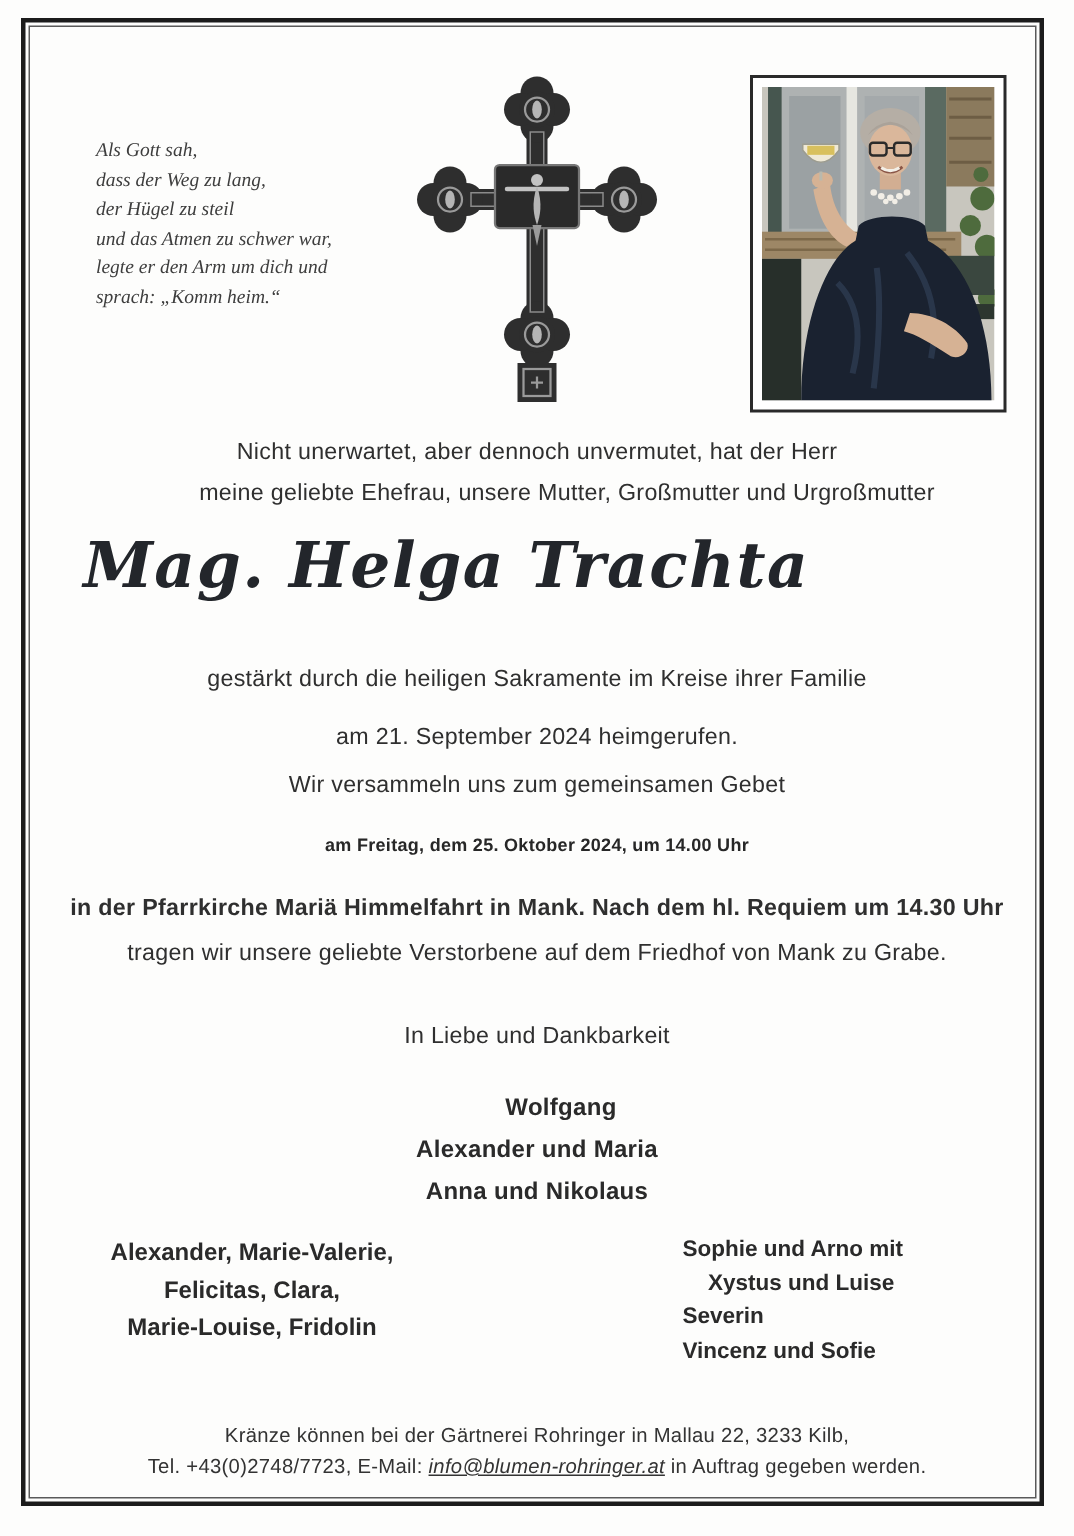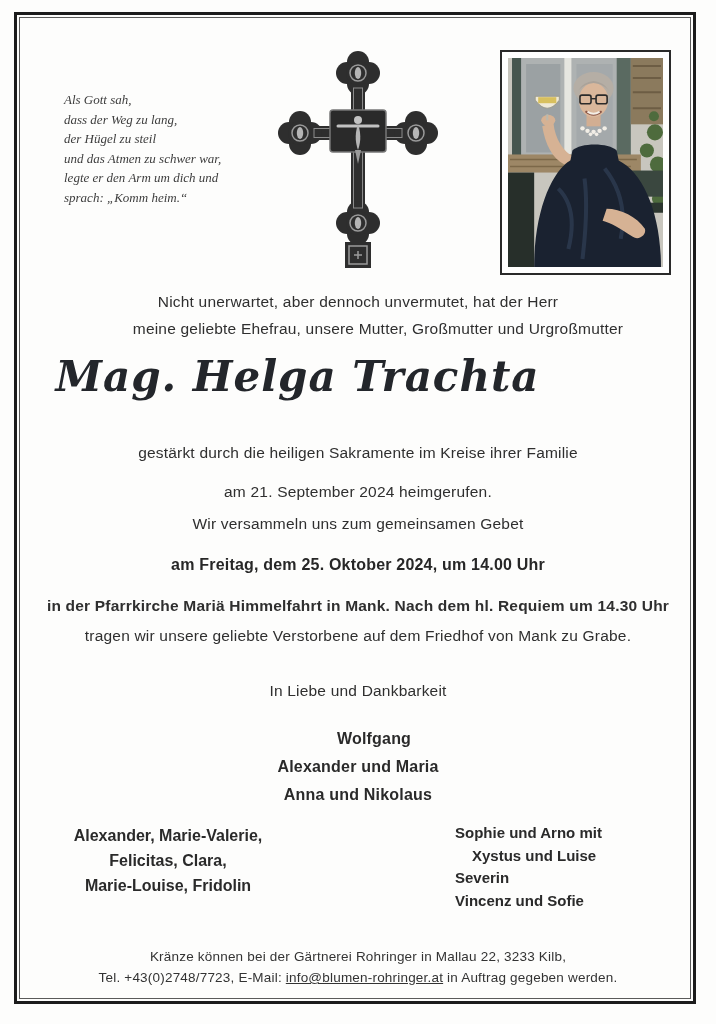--- a/index.html
+++ b/index.html
@@ -50,41 +50,41 @@
 
   .deceased{
     position:absolute;left:0;top:352px;width:595px;text-align:center;
     font-family:"DejaVu Serif", serif;font-style:italic;font-weight:700;
     font-size:42px;color:#23262b;letter-spacing:1px;
   }
 
   .sac1{top:444px;}
   .sac2{top:472px;margin-top:11px;}
   .gather{top:515px;}
-  .datebold{top:556px;font-weight:700;font-size:16px;color:#272727;}
+  .datebold{top:556px;font-weight:700;font-size:12px;color:#272727;}
   .church1{top:597px;font-weight:bold;}
   .church2{top:627px;}
   .closing{top:682px;}
 
   .primary{font-weight:700;font-size:16px;color:#2a2a2a;}
   .p1{top:730px;margin-left:16px;} .p2{top:758px;} .p3{top:786px;}
 
   .leftcol{
     position:absolute;left:58px;top:823px;width:220px;text-align:center;
     font-weight:700;font-size:16px;line-height:25px;color:#2a2a2a;
   }
   .rightcol{
     position:absolute;left:455px;top:822px;width:220px;text-align:left;
     font-weight:700;font-size:15px;line-height:22.5px;color:#2a2a2a;
   }
   .rightcol .indent{padding-left:17px;}
 
   .footer1{top:949px;font-size:13.5px;color:#333;}
   .footer2{top:970px;font-size:13.5px;color:#333;}
-  .email{text-decoration:underline;cursor:pointer;}
+  .email{text-decoration:underline;cursor:pointer;font-style:italic;}
 </style>
 </head>
 <body>
 
 <div class="sheet">
 
   <div class="frame-outer">
     <div class="frame-inner"></div>
   </div>
 

